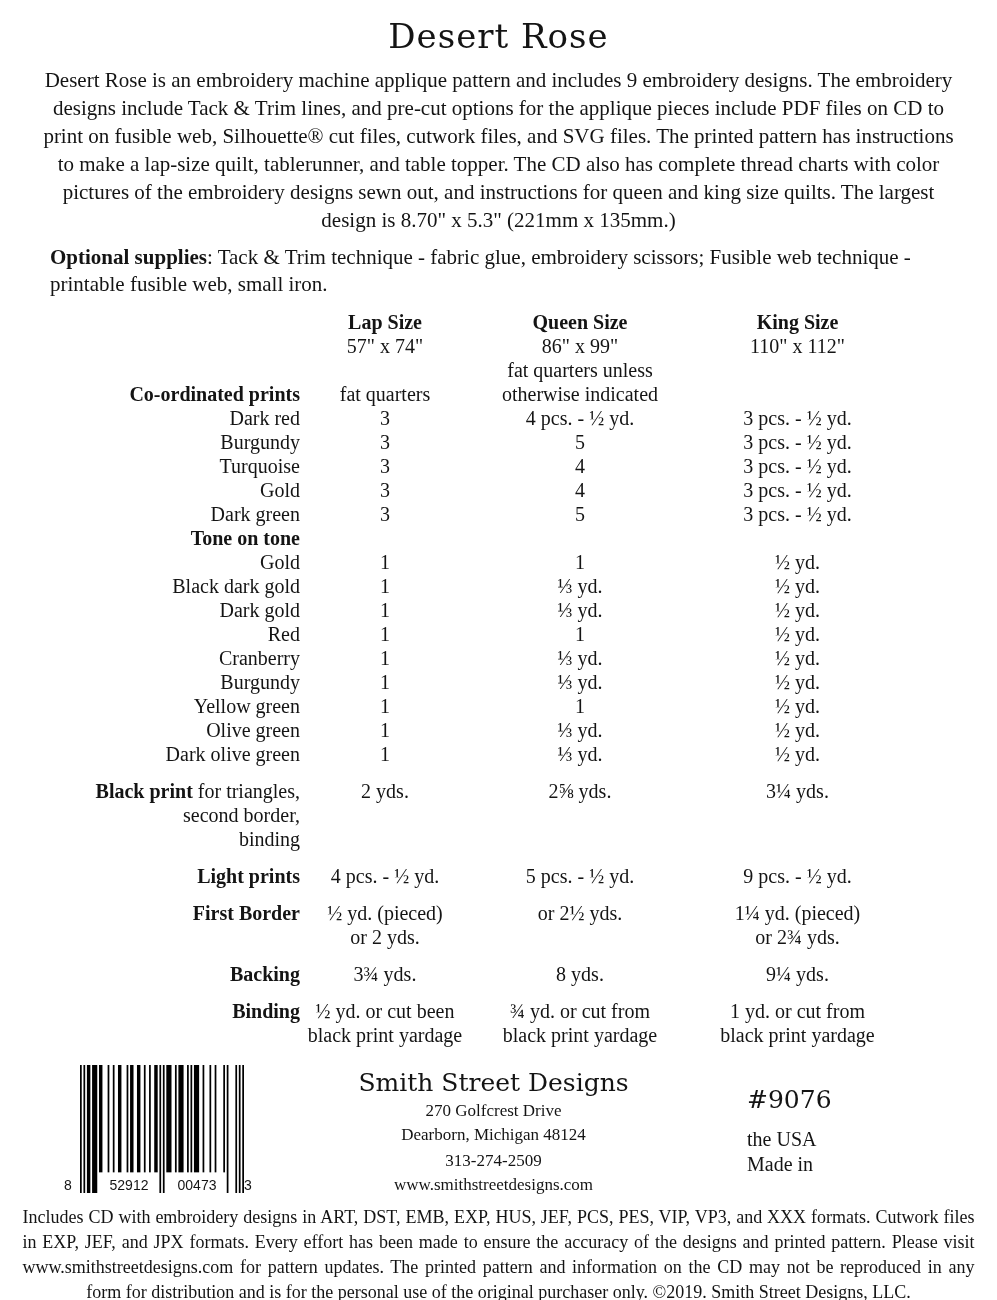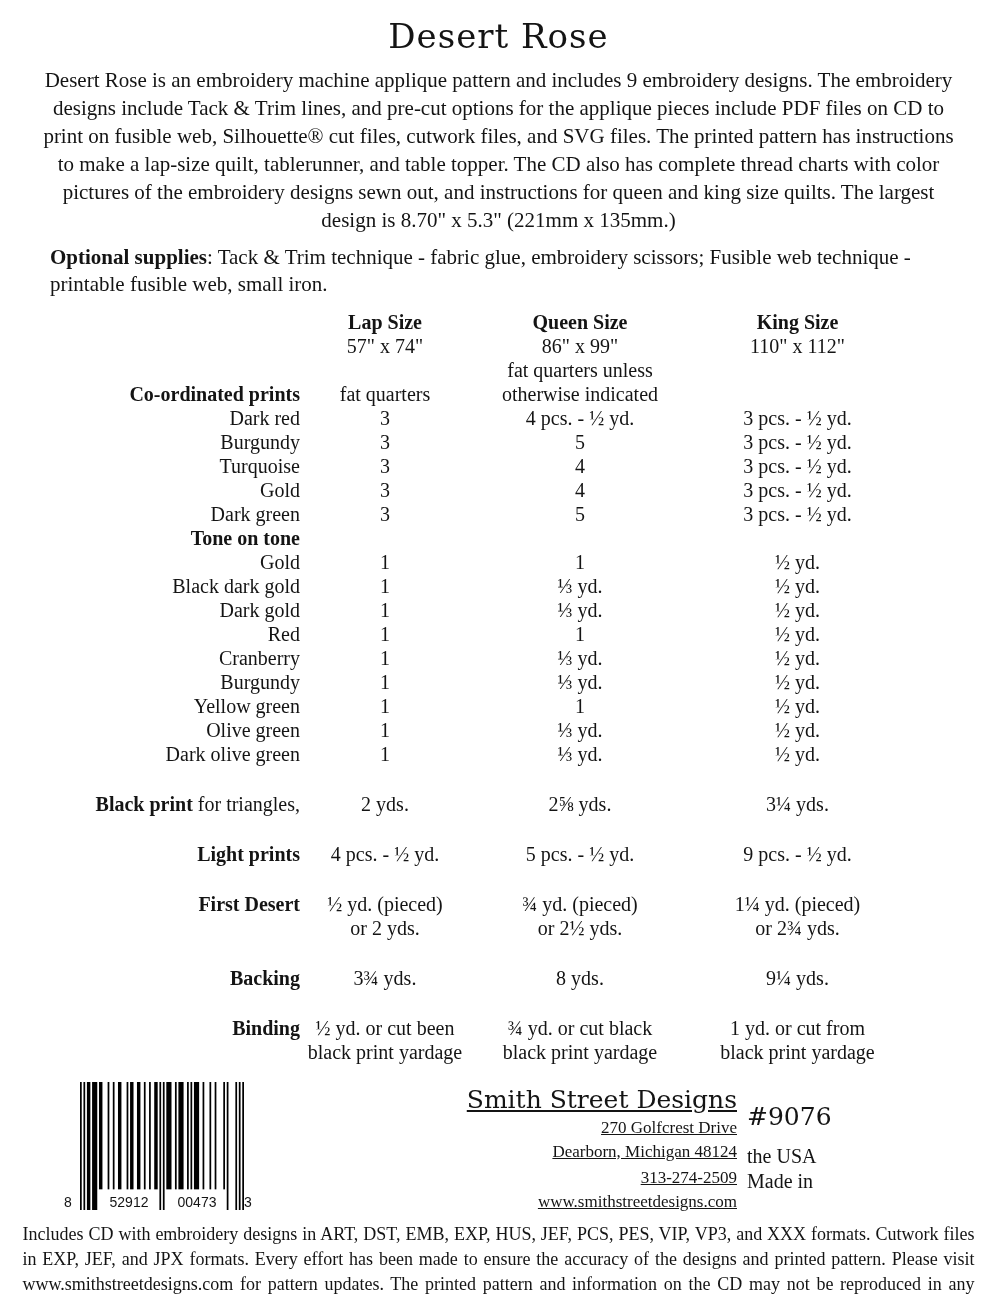--- a/index.html
+++ b/index.html
@@ -21,26 +21,26 @@
   .supplies{
     margin:10px 48px 0 50px;font-size:21px;line-height:27px;text-align:left;
   }
   
   .ftable{margin-top:12px;font-size:20px;}
   .trow{display:grid;grid-template-columns:300px 170px 220px 215px;line-height:24px;}
   .trow .c1{padding-left:50px;text-align:right;}
   .trow .c1.sub{padding-left:39px;}
   .trow .c2,.trow .c3,.trow .c4{text-align:center;}
   .hsize{font-size:20px;}
-  .bottom-block{margin-top:26px;}
+  .bottom-block{margin-top:13px;}
   .bline2{padding-left:68px;}
   
   .infozone{display:flex;margin-top:14px;height:138px;}
   .info-left{width:250px;box-sizing:border-box;padding-left:64px;padding-top:4px;}
-  .info-center{flex:1;text-align:right;padding-top:6px;text-decoration:underline;}
+  .info-center{flex:1;text-align:center;padding-top:6px;}
   .info-right{width:260px;box-sizing:border-box;padding-left:10px;padding-top:24px;}
   
   .barcode{position:relative;width:192px;height:128px;}
   .barcode svg{position:absolute;left:16px;top:0;}
   .bdigit{
     position:absolute;bottom:0;font-family:"Liberation Sans", sans-serif;
     font-size:14px;line-height:16px;background:#fff;
   }
   .bd1{left:0;}
   .bd2{left:36px;width:58px;text-align:center;}
@@ -185,41 +185,41 @@
   <div class="trow">
     <div class="c1 sub">Dark olive green</div>
     <div class="c2">1</div>
     <div class="c3">⅓ yd.</div>
     <div class="c4">½ yd.</div>
   </div>
 
   <div class="trow bottom-block">
     <div class="c1">
       <div><span class="b">Black print</span><span> for triangles,</span></div>
+      <div class="bline2">second border, binding</div>
     </div>
     <div class="c2">2 yds.</div>
     <div class="c3">2⅝ yds.</div>
     <div class="c4">3¼ yds.</div>
   </div>
 
   <div class="trow bottom-block">
     <div class="c1 b">Light prints</div>
     <div class="c2">4 pcs. - ½ yd.</div>
     <div class="c3">5 pcs. - ½ yd.</div>
     <div class="c4">9 pcs. - ½ yd.</div>
   </div>
 
   <div class="trow bottom-block">
-    <div class="c1 b">First Desert</div>
+    <div class="c1 b">First Border</div>
     <div class="c2">
       <div>½ yd. (pieced)</div>
       <div>or 2 yds.</div>
     </div>
     <div class="c3">
-      <div>¾ yd. (pieced)</div>
       <div>or 2½ yds.</div>
     </div>
     <div class="c4">
       <div>1¼ yd. (pieced)</div>
       <div>or 2¾ yds.</div>
     </div>
   </div>
 
   <div class="trow bottom-block">
     <div class="c1 b">Backing</div>
@@ -228,21 +228,21 @@
     <div class="c4">9¼ yds.</div>
   </div>
 
   <div class="trow bottom-block">
     <div class="c1 b">Binding</div>
     <div class="c2">
       <div>½ yd.  or cut been</div>
       <div>black print yardage</div>
     </div>
     <div class="c3">
-      <div>¾ yd. or cut black</div>
+      <div>¾ yd. or cut from</div>
       <div>black print yardage</div>
     </div>
     <div class="c4">
       <div>1 yd. or cut from</div>
       <div>black print yardage</div>
     </div>
   </div>
 </div>
 
 <div class="infozone">

